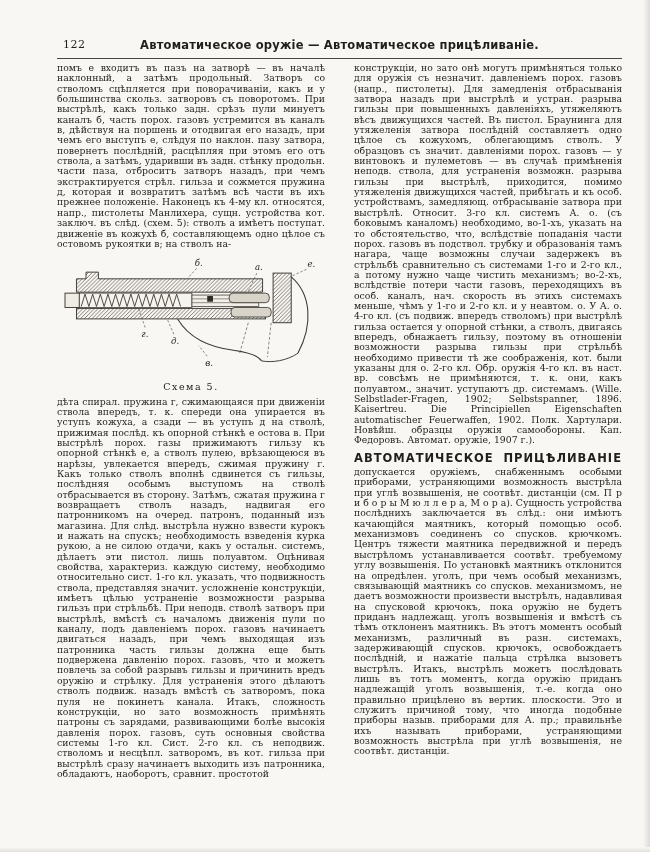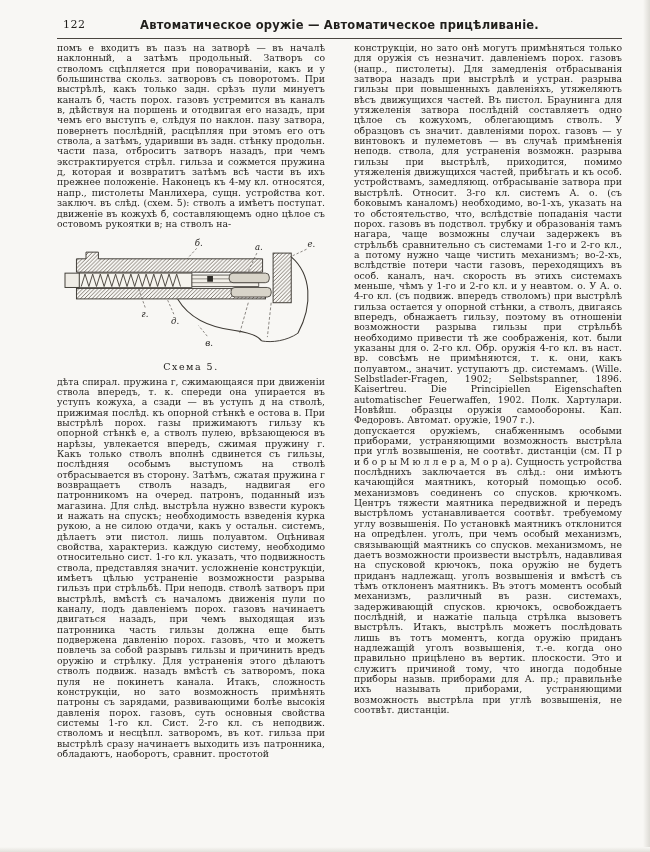--- a/index.html
+++ b/index.html
@@ -35,20 +35,21 @@
     font-size:11px;letter-spacing:0.5px;
   }
   .header-title{
     text-align:center;
     font-family:"DejaVu Sans", sans-serif;
     font-weight:bold;
     font-size:11.5px;
     letter-spacing:0.2px;
     padding-top:2px;
     white-space:nowrap;
+    margin-top:20px;
   }
   .columns{
     display:flex;
     gap:29px;
     height:806px;
     overflow:hidden;
   }
   .col{
     width:276px;
     text-align:justify;
@@ -152,20 +153,21 @@
           <text class="fig-label" x="155" y="117">в.</text>
         </svg>
         <div class="figure-caption">Схема 5.</div>
       </div>
 
       <p class="para">дѣта спирал. пружина г, сжимающаяся при движеніи ствола впередъ, т. к. спереди она упирается въ уступъ кожуха, а сзади — въ уступъ д на стволѣ, прижимая послѣд. къ опорной стѣнкѣ е остова в. При выстрѣлѣ порох. газы прижимаютъ гильзу къ опорной стѣнкѣ е, а стволъ пулею, врѣзающеюся въ нарѣзы, увлекается впередъ, сжимая пружину г. Какъ только стволъ вполнѣ сдвинется съ гильзы, послѣдняя особымъ выступомъ на стволѣ отбрасывается въ сторону. Затѣмъ, сжатая пружина г возвращаетъ стволъ назадъ, надвигая его патронникомъ на очеред. патронъ, поданный изъ магазина. Для слѣд. выстрѣла нужно взвести курокъ и нажать на спускъ; необходимость взведенія курка рукою, а не силою отдачи, какъ у остальн. системъ, дѣлаетъ эти пистол. лишь полуавтом. Оцѣнивая свойства, характериз. каждую систему, необходимо относительно сист. 1-го кл. указать, что подвижность ствола, представляя значит. усложненіе конструкціи, имѣетъ цѣлью устраненіе возможности разрыва гильзъ при стрѣльбѣ. При неподв. стволѣ затворъ при выстрѣлѣ, вмѣстѣ съ началомъ движенія пули по каналу, подъ давленіемъ порох. газовъ начинаетъ двигаться назадъ, при чемъ выходящая изъ патронника часть гильзы должна еще быть подвержена давленію порох. газовъ, что и можетъ повлечь за собой разрывъ гильзы и причинить вредъ оружію и стрѣлку. Для устраненія этого дѣлаютъ стволъ подвиж. назадъ вмѣстѣ съ затворомъ, пока пуля не покинетъ канала. Итакъ, сложность конструкціи, но зато возможность примѣнять патроны съ зарядами, развивающими болѣе высокія давленія порох. газовъ, суть основныя свойства системы 1-го кл. Сист. 2-го кл. съ неподвиж. стволомъ и несцѣпл. затворомъ, въ кот. гильза при выстрѣлѣ сразу начинаетъ выходить изъ патронника, обладаютъ, наоборотъ, сравнит. простотой</p>
     </div>
 
     <div class="col">
       <p class="para">конструкціи, но зато онѣ могутъ примѣняться только для оружія съ незначит. давленіемъ порох. газовъ (напр., пистолеты). Для замедленія отбрасыванія затвора назадъ при выстрѣлѣ и устран. разрыва гильзы при повышенныхъ давленіяхъ, утяжеляютъ вѣсъ движущихся частей. Въ пистол. Браунинга для утяжеленія затвора послѣдній составляетъ одно цѣлое съ кожухомъ, облегающимъ стволъ. У образцовъ съ значит. давленіями порох. газовъ — у винтовокъ и пулеметовъ — въ случаѣ примѣненія неподв. ствола, для устраненія возможн. разрыва гильзы при выстрѣлѣ, приходится, помимо утяжеленія движущихся частей, прибѣгать и къ особ. устройствамъ, замедляющ. отбрасываніе затвора при выстрѣлѣ. Относит. 3-го кл. системъ А. о. (съ боковымъ каналомъ) необходимо, во-1-хъ, указать на то обстоятельство, что, вслѣдствіе попаданія части порох. газовъ въ подствол. трубку и образованія тамъ нагара, чаще возможны случаи задержекъ въ стрѣльбѣ сравнительно съ системами 1-го и 2-го кл., а потому нужно чаще чистить механизмъ; во-2-хъ, вслѣдствіе потери части газовъ, переходящихъ въ особ. каналъ, нач. скорость въ этихъ системахъ меньше, чѣмъ у 1-го и 2-го кл. и у неавтом. о. У А. о. 4-го кл. (съ подвиж. впередъ стволомъ) при выстрѣлѣ гильза остается у опорной стѣнки, а стволъ, двигаясь впередъ, обнажаетъ гильзу, поэтому въ отношеніи возможности разрыва гильзы при стрѣльбѣ необходимо привести тѣ же соображенія, кот. были указаны для о. 2-го кл. Обр. оружія 4-го кл. въ наст. вр. совсѣмъ не примѣняются, т. к. они, какъ полуавтом., значит. уступаютъ др. системамъ. (Wille. Selbstlader-Fragen, 1902; Selbstspanner, 1896. Kaisertreu. Die Principiellen Eigenschaften automatischer Feuerwaffen, 1902. Полк. Хартулари. Новѣйш. образцы оружія самообороны. Кап. Федоровъ. Автомат. оружіе, 1907 г.).</p>
+      <div class="article-heading">АВТОМАТИЧЕСКОЕ ПРИЦѢЛИВАНІЕ</div>
       <p class="para">допускается оружіемъ, снабженнымъ особыми приборами, устраняющими возможность выстрѣла при углѣ возвышенія, не соотвѣт. дистанціи (см. П р и б о р ы  М ю л л е р а,  М о р а). Сущность устройства послѣднихъ заключается въ слѣд.: они имѣютъ качающійся маятникъ, который помощью особ. механизмовъ соединенъ со спусков. крючкомъ. Центръ тяжести маятника передвижной и передъ выстрѣломъ устанавливается соотвѣт. требуемому углу возвышенія. По установкѣ маятникъ отклонится на опредѣлен. уголъ, при чемъ особый механизмъ, связывающій маятникъ со спусков. механизмомъ, не даетъ возможности произвести выстрѣлъ, надавливая на спусковой крючокъ, пока оружію не будетъ приданъ надлежащ. уголъ возвышенія и вмѣстѣ съ тѣмъ отклоненъ маятникъ. Въ этотъ моментъ особый механизмъ, различный въ разн. системахъ, задерживающій спусков. крючокъ, освобождаетъ послѣдній, и нажатіе пальца стрѣлка вызоветъ выстрѣлъ. Итакъ, выстрѣлъ можетъ послѣдовать лишь въ тотъ моментъ, когда оружію приданъ надлежащій уголъ возвышенія, т.-е. когда оно правильно прицѣлено въ вертик. плоскости. Это и служитъ причиной тому, что иногда подобные приборы назыв. приборами для А. пр.; правильнѣе ихъ называть приборами, устраняющими возможность выстрѣла при углѣ возвышенія, не соотвѣт. дистанціи.</p>
     </div>
 
   </div>
 </div>
 
 <div class="scan-edge-right"></div>
 <div class="scan-edge-bottom"></div>
 
 </body></html>

